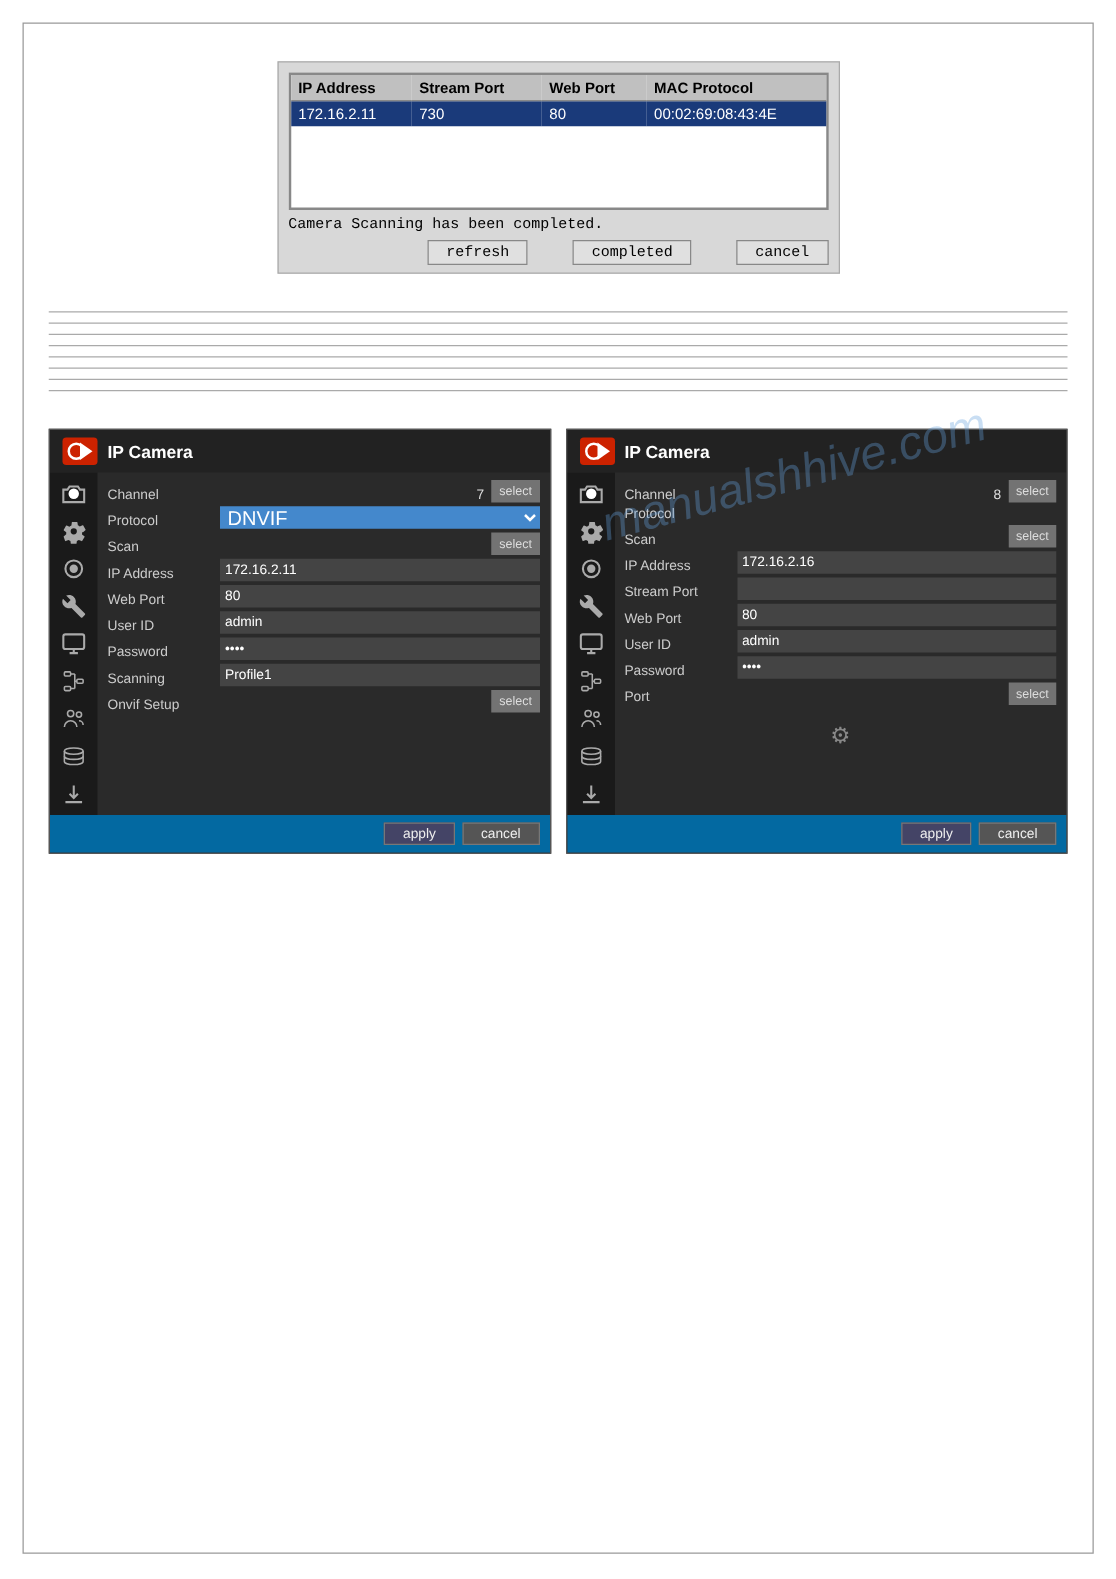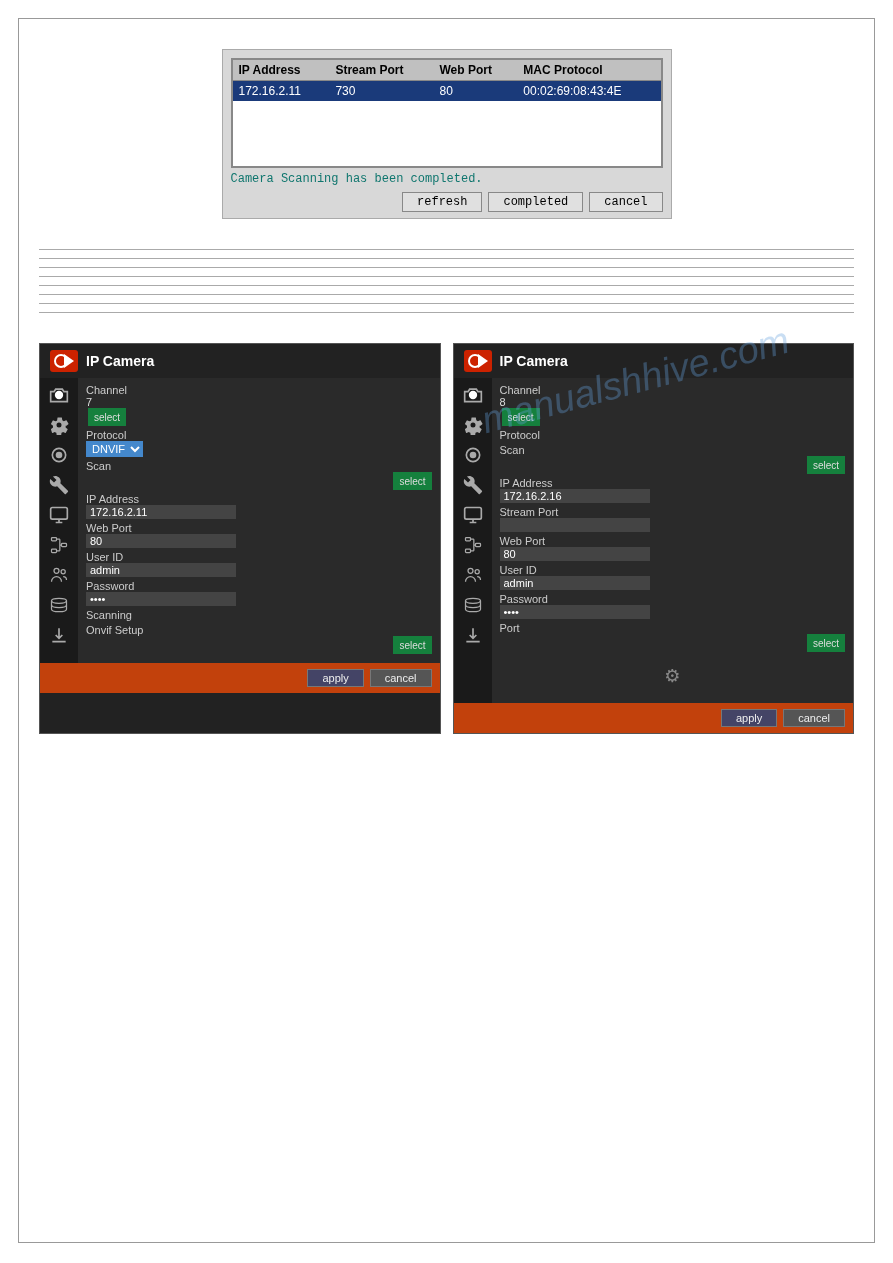--- a/index.html
+++ b/index.html
@@ -50,36 +50,37 @@
     .scanner-table tr.selected td {
       background: #1a3a7a;
       color: #fff;
     }
     .scanner-table-body {
       height: 80px;
     }
     .scanner-status {
       font-size: 12px;
       padding: 4px 8px 2px 8px;
-      color: #0f766e;
+      color: #000000;
       font-family: 'Courier New', monospace;
     }
     .scanner-buttons {
       display: flex;
       justify-content: flex-end;
       gap: 6px;
       padding: 4px 8px 6px 8px;
     }
     .scanner-btn {
       background: #e0e0e0;
       border: 1px solid #888;
       padding: 2px 14px;
       font-size: 12px;
       cursor: pointer;
       font-family: 'Courier New', monospace;
+      margin-left: 30px;
     }
 
     
     .rules-section {
       margin-top: 30px;
     }
     .hr-line {
       border: none;
       border-top: 1px solid #aaa;
       margin: 8px 0;
@@ -180,23 +181,22 @@
     .sidebar-icon.active svg {
       fill: #fff;
     }
 
     .panel-form {
       flex: 1;
       padding: 6px 8px;
     }
     .form-row {
       display: flex;
-      align-items: flex-start;
+      align-items: flex-end;
       margin-bottom: 3px;
-      flex-direction: column;
     }
     .form-label {
       color: #ccc;
       font-size: 11px;
       width: 90px;
       flex-shrink: 0;
     }
     .form-value {
       color: #ddd;
       font-size: 11px;
@@ -211,41 +211,41 @@
       color: #fff;
       font-size: 11px;
       padding: 1px 4px;
       height: 18px;
     }
     .form-select {
       flex: 1;
       background: #4488cc;
       border: none;
       color: #fff;
-      font-size: 11px;
+      font-size: 16px;
       padding: 1px 2px;
       height: 18px;
       cursor: pointer;
     }
     .select-btn {
-      background: #15803d;
+      background: #737373;
       border: none;
       color: #ddd;
       font-size: 10px;
       padding: 1px 6px;
       cursor: pointer;
       height: 18px;
       margin-left: 2px;
     }
     .panel-buttons {
       display: flex;
       justify-content: flex-end;
       gap: 6px;
       padding: 6px 8px;
-      background: #c2410c;
+      background: #0369a1;
     }
     .panel-btn {
       background: #555;
       border: 1px solid #777;
       color: #eee;
       font-size: 11px;
       padding: 2px 14px;
       cursor: pointer;
     }
     .panel-btn.apply {
@@ -407,20 +407,21 @@
           <div class="form-row">
             <span class="form-label">User  ID</span>
             <input class="form-input" type="text" value="admin" style="">
           </div>
           <div class="form-row">
             <span class="form-label">Password</span>
             <input class="form-input" type="password" value="****" style="">
           </div>
           <div class="form-row">
             <span class="form-label">Scanning</span>
+            <input class="form-input" type="text" value="Profile1" style="">
           </div>
           <div class="form-row">
             <span class="form-label">Onvif Setup</span>
             <button class="select-btn" style="margin-left:auto;">select</button>
           </div>
         </div>
       </div>
       <div class="panel-buttons">
         <button class="panel-btn apply">apply</button>
         <button class="panel-btn">cancel</button>

